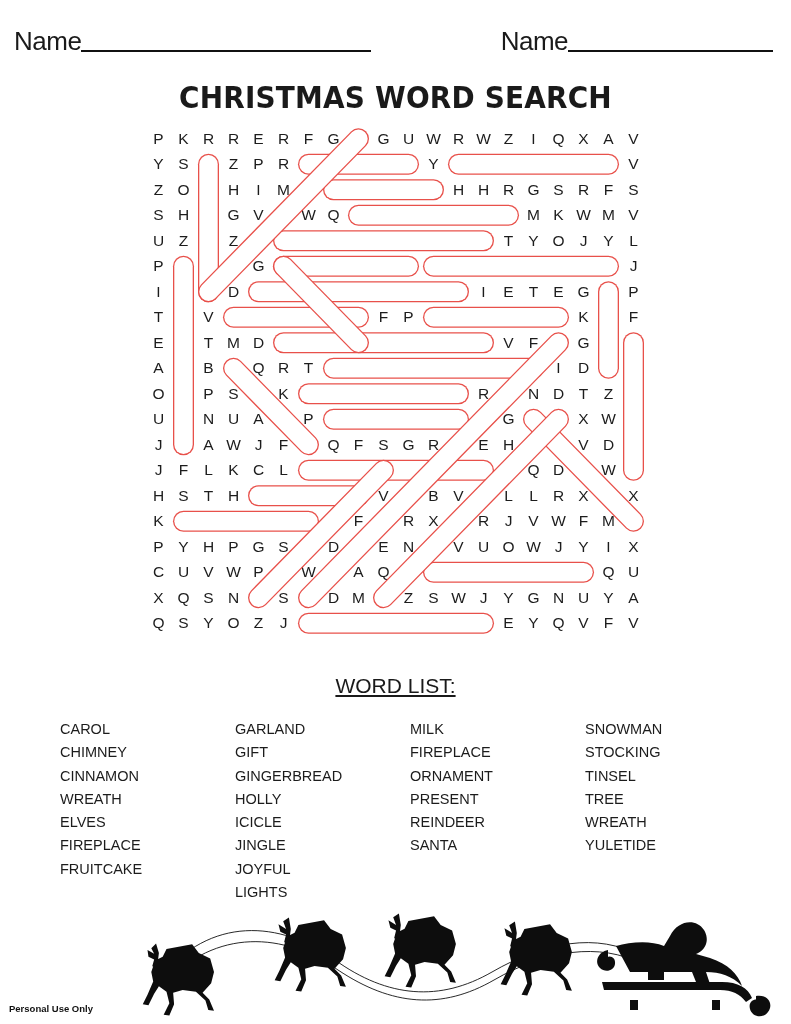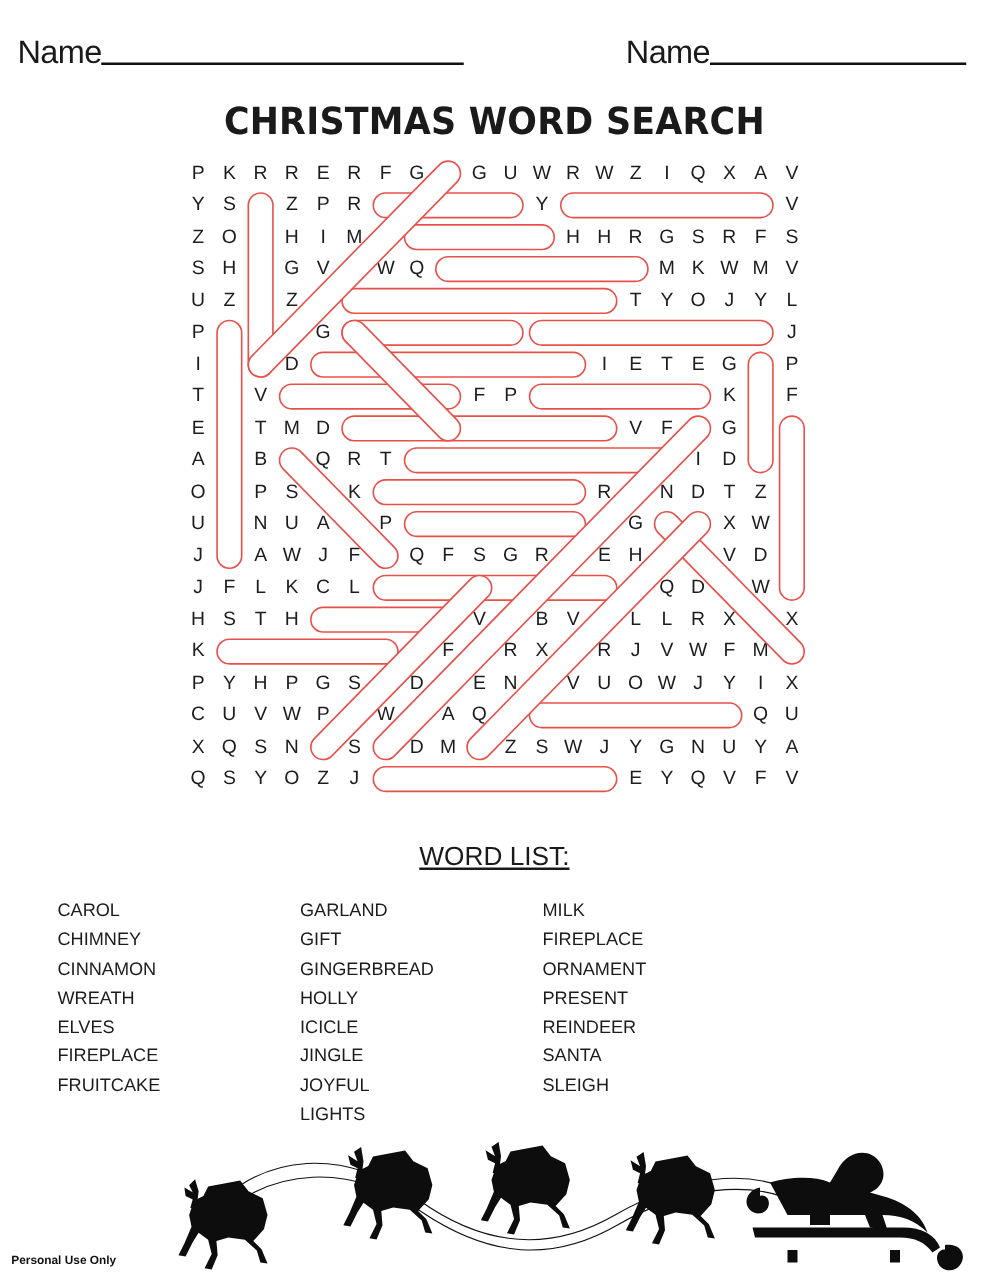--- a/index.html
+++ b/index.html
@@ -85,24 +85,23 @@
     position: absolute;
     top: 674px; left: 0; right: 0;
     text-align: center;
     font-size: 21px;
     font-weight: 400;
     text-decoration: underline;
   }
   #wordlist {
     position: absolute;
     top: 718px;
-    left: 46px;
+    left: 60px;
     width: 700px;
     display: flex;
-    gap: 16px;
   }
   .wl-col { width: 178px; }
   .wl-item {
     font-size: 14.5px;
     line-height: 23.3px;
     color: #1c1c1c;
     white-space: nowrap;
   }
 
   
@@ -670,21 +669,28 @@
       <div class="wl-item">JOYFUL</div>
       <div class="wl-item">LIGHTS</div>
     </div>
     <div class="wl-col">
       <div class="wl-item">MILK</div>
       <div class="wl-item">FIREPLACE</div>
       <div class="wl-item">ORNAMENT</div>
       <div class="wl-item">PRESENT</div>
       <div class="wl-item">REINDEER</div>
       <div class="wl-item">SANTA</div>
-      <div class="wl-item">SLEIGH</div>
+    </div>
+    <div class="wl-col">
+      <div class="wl-item">SNOWMAN</div>
+      <div class="wl-item">STOCKING</div>
+      <div class="wl-item">TINSEL</div>
+      <div class="wl-item">TREE</div>
+      <div class="wl-item">WREATH</div>
+      <div class="wl-item">YULETIDE</div>
     </div>
   </div>
 
 <svg id="sleigh-art" viewBox="0 0 671 124" preserveAspectRatio="xMidYMax meet">
   <g fill="none" stroke="#111" stroke-width="0.9">
     <path d="M40 80 C 90 18, 160 22, 215 62 C 268 100, 320 104, 372 74 C 424 44, 478 34, 520 58"></path>
     <path d="M44 86 C 96 30, 164 34, 218 72 C 272 108, 322 112, 374 82 C 426 52, 480 44, 522 66"></path>
   </g>
   <g fill="#0d0d0d">
 

